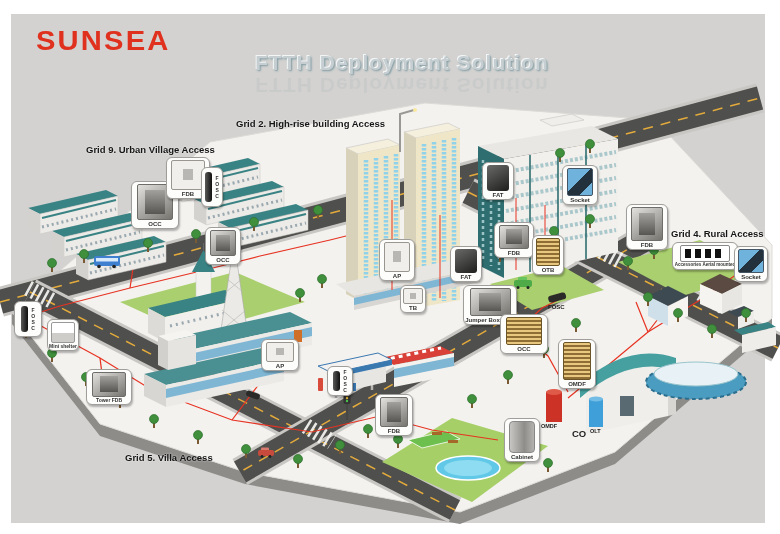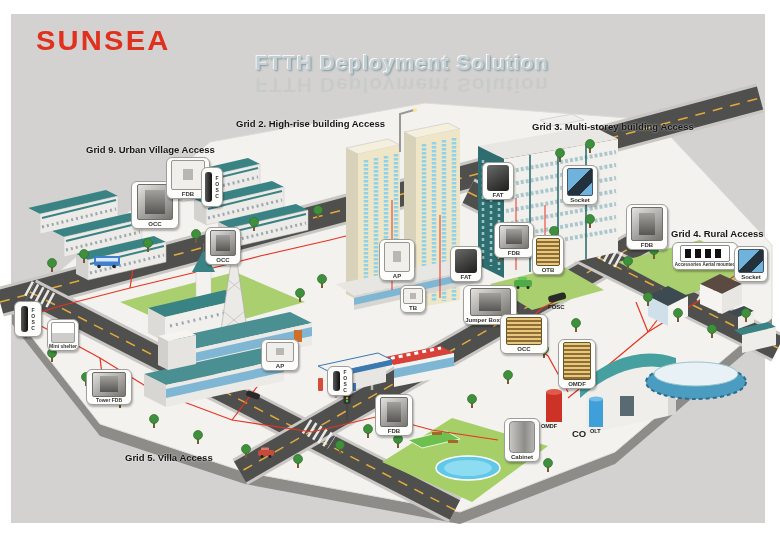--- a/index.html
+++ b/index.html
@@ -338,21 +338,20 @@
       <polyline points="545,264 545,205"></polyline>
     </g>
   </svg>
 
   <div class="logo">SUNSEA</div>
   <div class="title">FTTH Deployment Solution</div>
   <div class="title-reflect">FTTH Deployment Solution</div>
 
   <div class="grid-label" style="left:86px;top:144px;">Grid 9. Urban Village Access</div>
   <div class="grid-label" style="left:236px;top:118px;">Grid 2. High-rise building Access</div>
-  <div class="grid-label" style="left:532px;top:121px;">Grid 3. Multi-storey building Access</div>
   <div class="grid-label" style="left:671px;top:228px;">Grid 4. Rural Access</div>
   <div class="grid-label" style="left:125px;top:452px;">Grid 5. Villa Access</div>
 
   <div class="eq-label" style="left:548px;top:304px;font-size:6px;">FOSC</div>
   <div class="eq-label" style="left:572px;top:428px;font-size:9.5px;">CO</div>
   <div class="eq-label" style="left:541px;top:423px;font-size:5.5px;">OMDF</div>
   <div class="eq-label" style="left:590px;top:428px;font-size:5.5px;">OLT</div>
 
   <div class="callout" style="left:131px;top:181px;width:48px;height:48px;">
     <span class="dev cabinet"></span>

